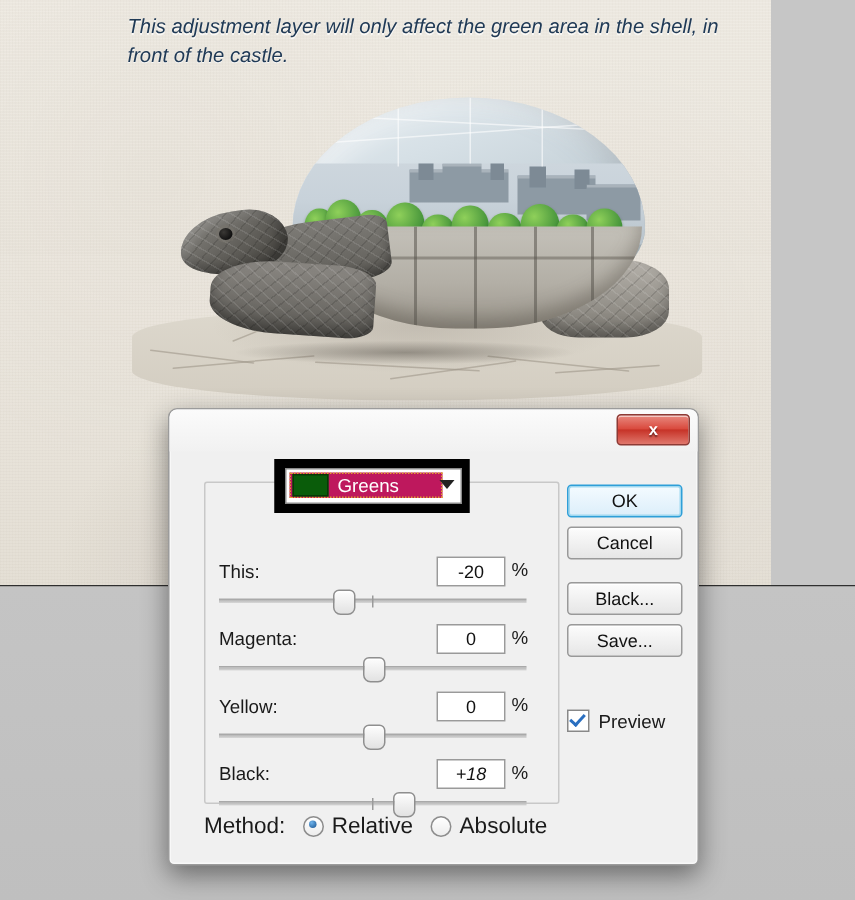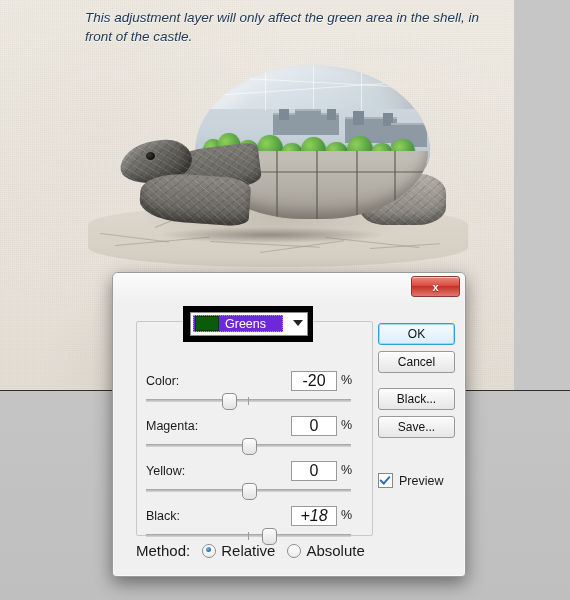--- a/index.html
+++ b/index.html
@@ -174,38 +174,38 @@
   #groupbox{
     position:absolute;left:23px;top:20px;width:235px;height:213px;
     border:1px solid #c8c8c8;border-radius:2px;
     background:transparent;
   }
 
   .row-label{position:absolute;font-size:12.5px;color:#1a1a1a;}
   .num-field{
     position:absolute;width:44px;height:18px;
     background:#fff;border:1px solid #9a9a9a;
-    font-size:16px;color:#111;text-align:center;line-height:18px;
+    font-size:12px;color:#111;text-align:center;line-height:18px;
   }
   .pct{position:absolute;font-size:12.5px;color:#1a1a1a;}
 
   
   #color-annotation{
     position:absolute;left:183px;top:306px;width:130px;height:36px;
     border:4px solid #000;box-sizing:border-box;z-index:6;
     background:#000;
   }
   #color-combo{
     position:absolute;left:190px;top:312px;width:116px;height:22px;
     background:#fff;border:1px solid #8a8a8a;z-index:7;
     display:flex;align-items:center;
   }
   #combo-selection{
-    position:absolute;left:2px;top:2px;width:90px;height:17px;
-    background:#6d28d9;border:1px dotted #e0a030;
+    position:absolute;left:2px;top:2px;width:102px;height:17px;
+    background:#be185d;border:1px dotted #e0a030;
     display:flex;align-items:center;box-sizing:border-box;
   }
   #color-swatch{
     width:22px;height:13px;margin-left:1px;
     background:#0a5c0a;border:1px solid #063a06;
   }
   #combo-text{
     margin-left:6px;color:#fff;font-size:12.5px;
   }
   #combo-arrow{
@@ -356,21 +356,21 @@
 <div id="dialog">
 
   <div id="titlebar">
     <div id="close-button">x</div>
   </div>
 
   <div id="dialog-body">
 
     <div id="groupbox"></div>
 
-    <div class="row-label" style="left:33px;top:73px;">Color:</div>
+    <div class="row-label" style="left:33px;top:73px;">This:</div>
     <div class="num-field" style="left:178px;top:70px;">-20</div>
     <div class="pct" style="left:228px;top:72px;">%</div>
     <div class="slider" style="left:33px;top:92px;">
       <div class="track"></div>
       <div class="tick" style="left:102px;"></div>
       <div class="thumb" style="left:82px;"></div>
     </div>
 
     <div class="row-label" style="left:33px;top:118px;">Magenta:</div>
     <div class="num-field" style="left:178px;top:115px;">0</div>

